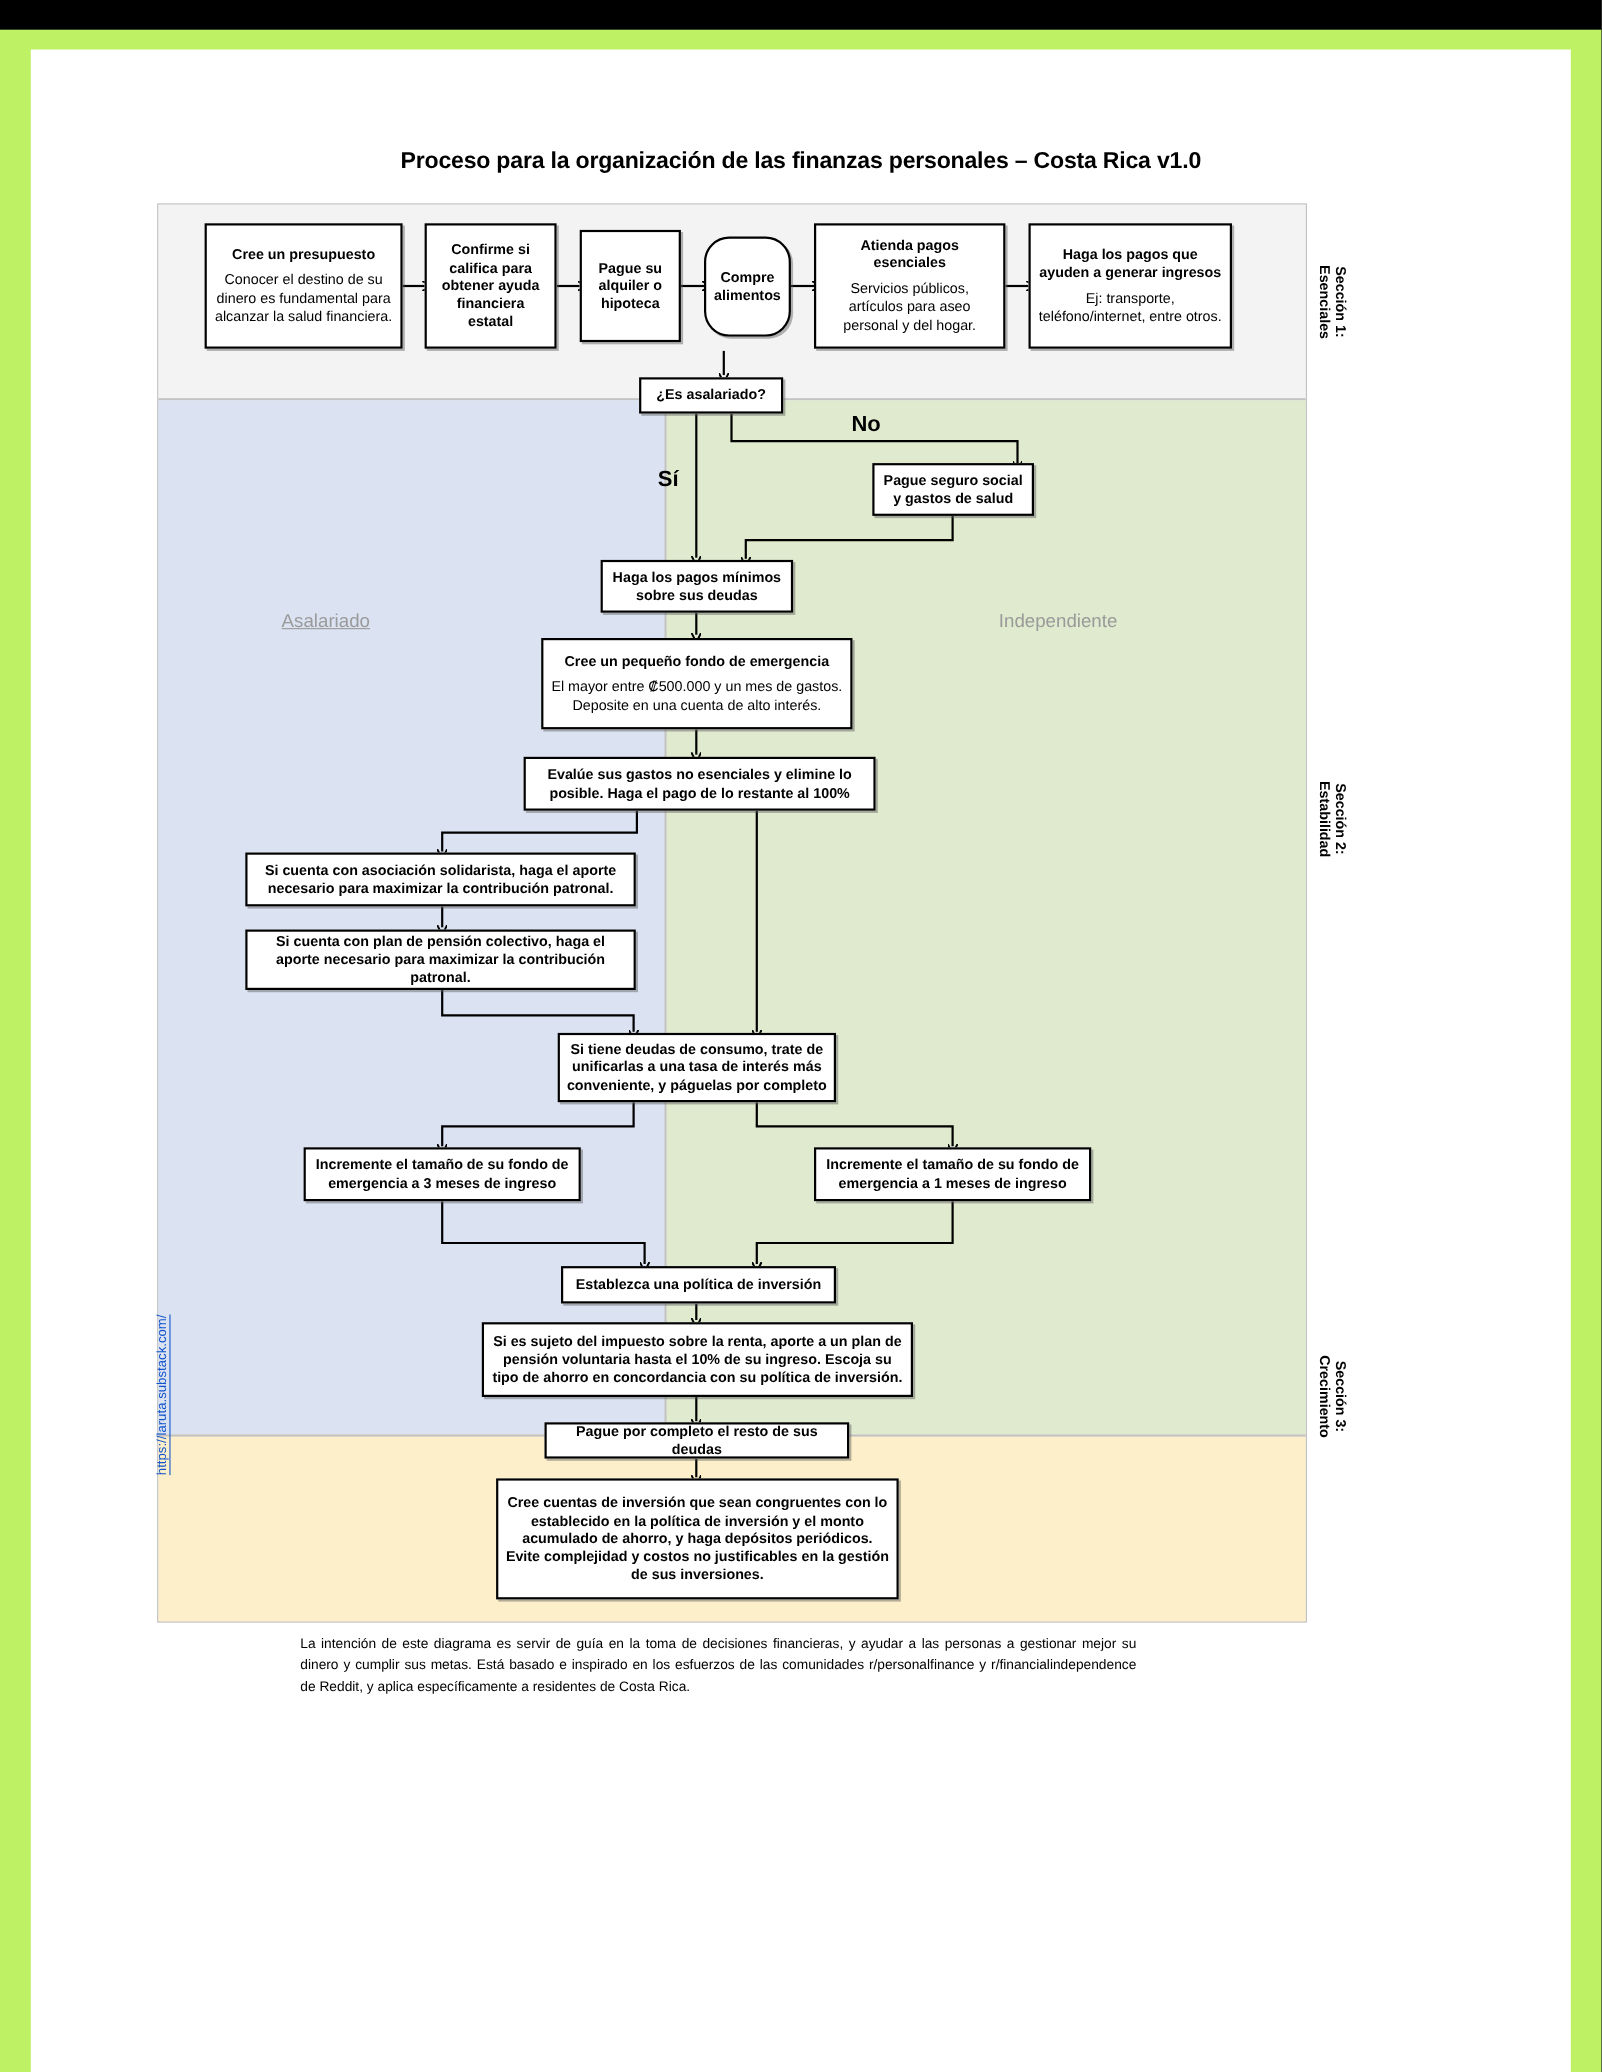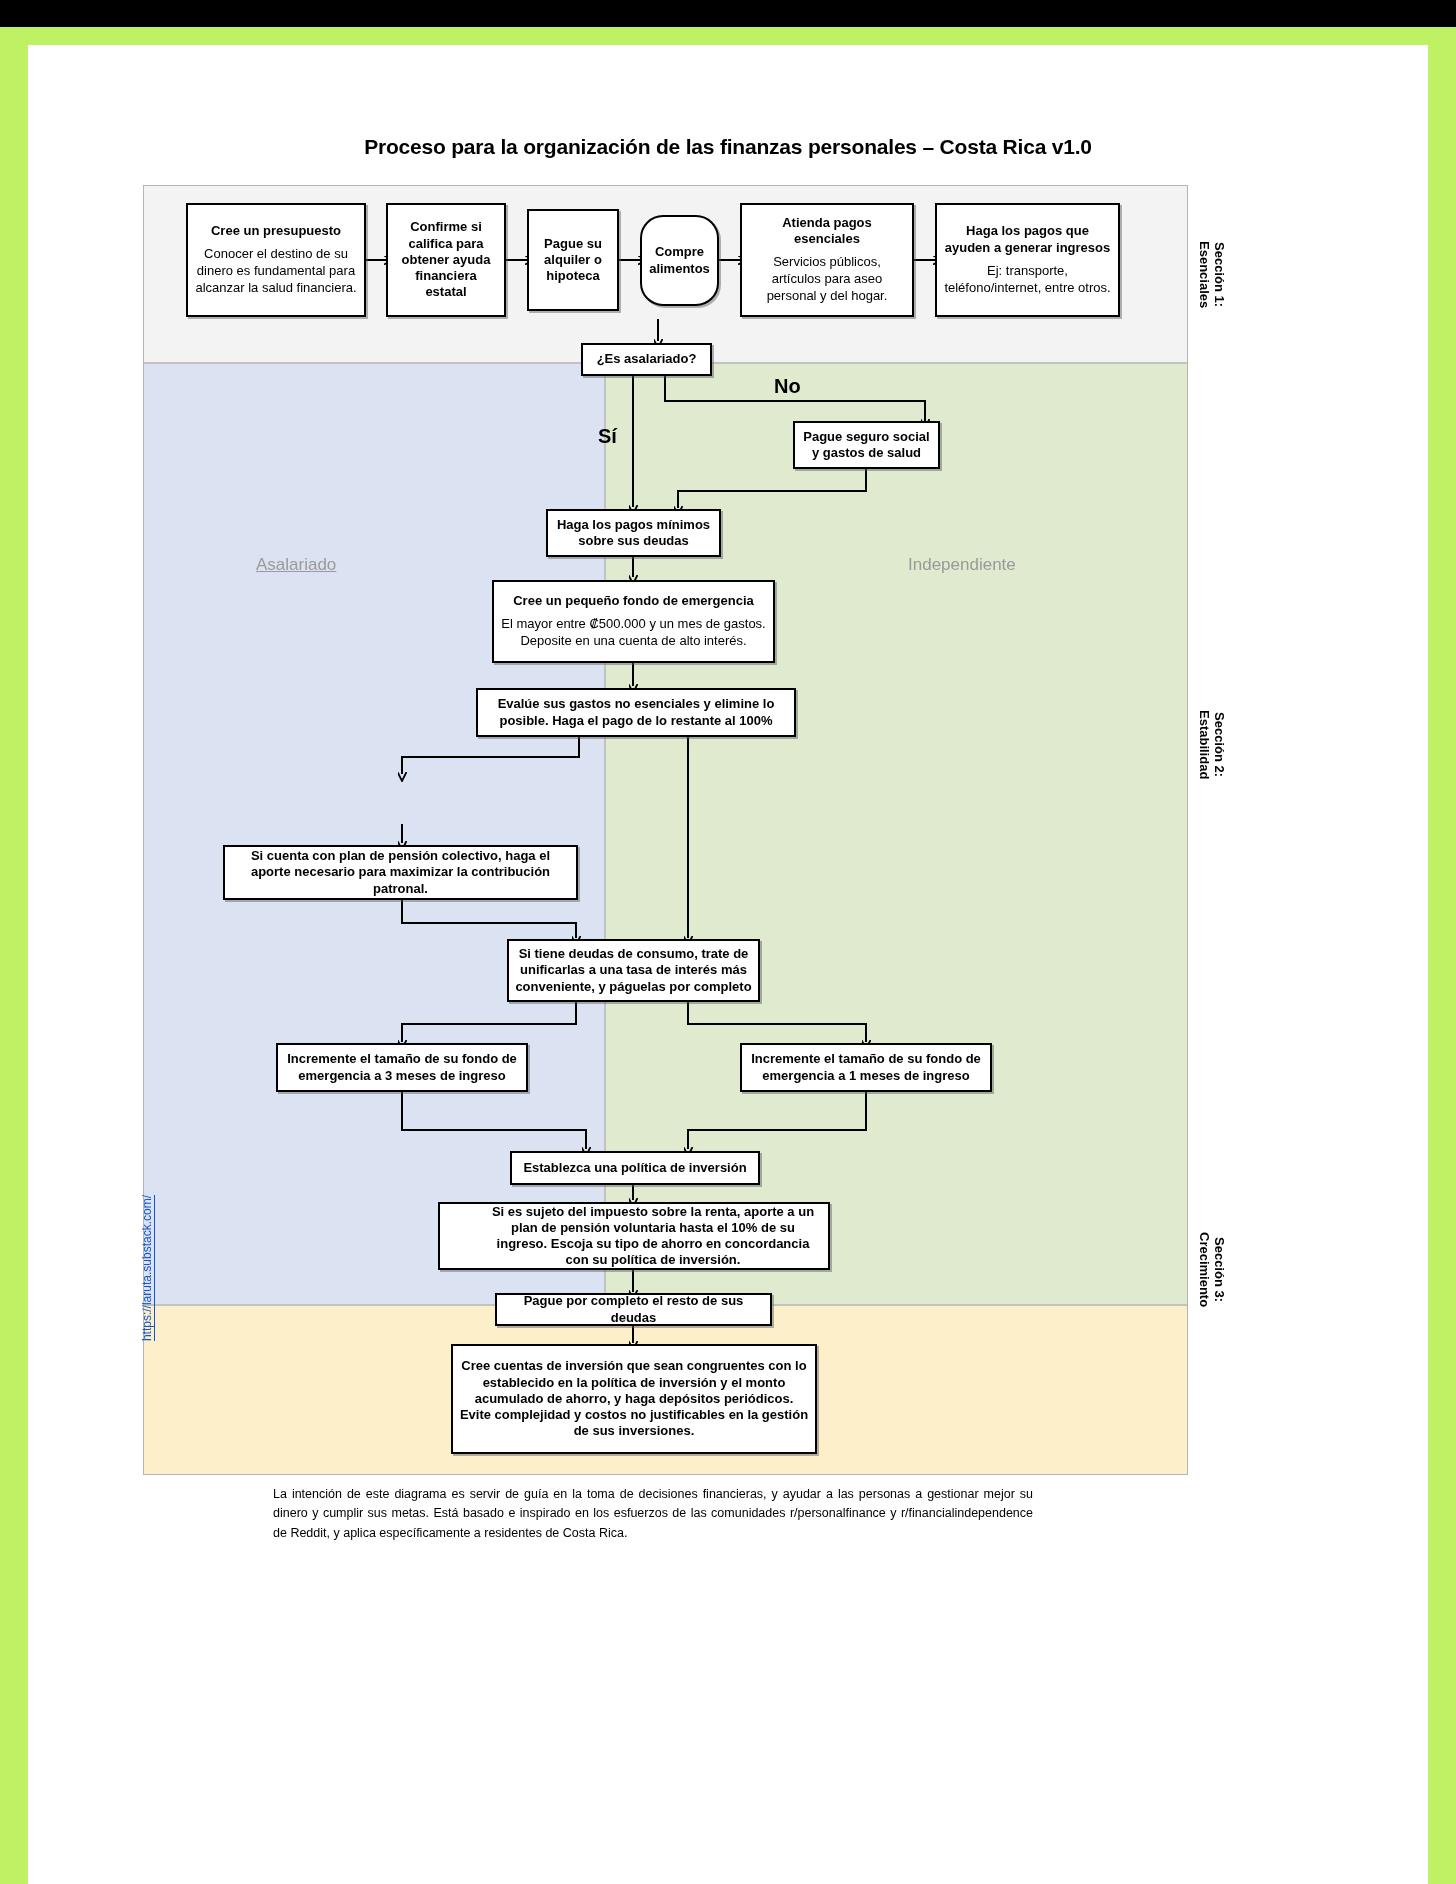--- a/index.html
+++ b/index.html
@@ -164,20 +164,23 @@
 
     <div class="box" style="left:464px;top:535px;width:283px;height:83px;">
       <div class="bt">Cree un pequeño fondo de emergencia</div>
       <div class="bs">El mayor entre ₡500.000 y un mes de gastos. Deposite en una cuenta de alto interés.</div>
     </div>
 
     <div class="box" style="left:448px;top:643px;width:320px;height:49px;">
       <div class="bt">Evalúe sus gastos no esenciales y elimine lo posible. Haga el pago de lo restante al 100%</div>
     </div>
 
+    <div class="box" style="left:195px;top:730px;width:355px;height:49px;">
+      <div class="bt">Si cuenta con asociación solidarista, haga el aporte necesario para maximizar la contribución patronal.</div>
+    </div>
 
     <div class="box" style="left:195px;top:800px;width:355px;height:55px;">
       <div class="bt">Si cuenta con plan de pensión colectivo, haga el aporte necesario para maximizar la contribución patronal.</div>
     </div>
 
     <div class="box" style="left:479px;top:894px;width:253px;height:63px;">
       <div class="bt">Si tiene deudas de consumo, trate de unificarlas a una tasa de interés más conveniente, y páguelas por completo</div>
     </div>
 
     <div class="box" style="left:248px;top:998px;width:252px;height:49px;">
@@ -185,21 +188,21 @@
     </div>
 
     <div class="box" style="left:712px;top:998px;width:252px;height:49px;">
       <div class="bt">Incremente el tamaño de su fondo de emergencia a 1 meses de ingreso</div>
     </div>
 
     <div class="box" style="left:482px;top:1106px;width:250px;height:34px;">
       <div class="bt">Establezca una política de inversión</div>
     </div>
 
-    <div class="box" style="left:410px;top:1157px;width:392px;height:68px;padding-left:44px;">
+    <div class="box" style="left:410px;top:1157px;width:392px;height:68px;">
       <div class="bt">Si es sujeto del impuesto sobre la renta, aporte a un plan de pensión voluntaria hasta el 10% de su ingreso. Escoja su tipo de ahorro en concordancia con su política de inversión.</div>
     </div>
 
     <div class="box" style="left:467px;top:1248px;width:277px;height:33px;">
       <div class="bt">Pague por completo el resto de sus deudas</div>
     </div>
 
     <div class="box" style="left:423px;top:1299px;width:366px;height:110px;">
       <div class="bt">Cree cuentas de inversión que sean congruentes con lo establecido en la política de inversión y el monto acumulado de ahorro, y haga depósitos periódicos. Evite complejidad y costos no justificables en la gestión de sus inversiones.</div>
     </div>

